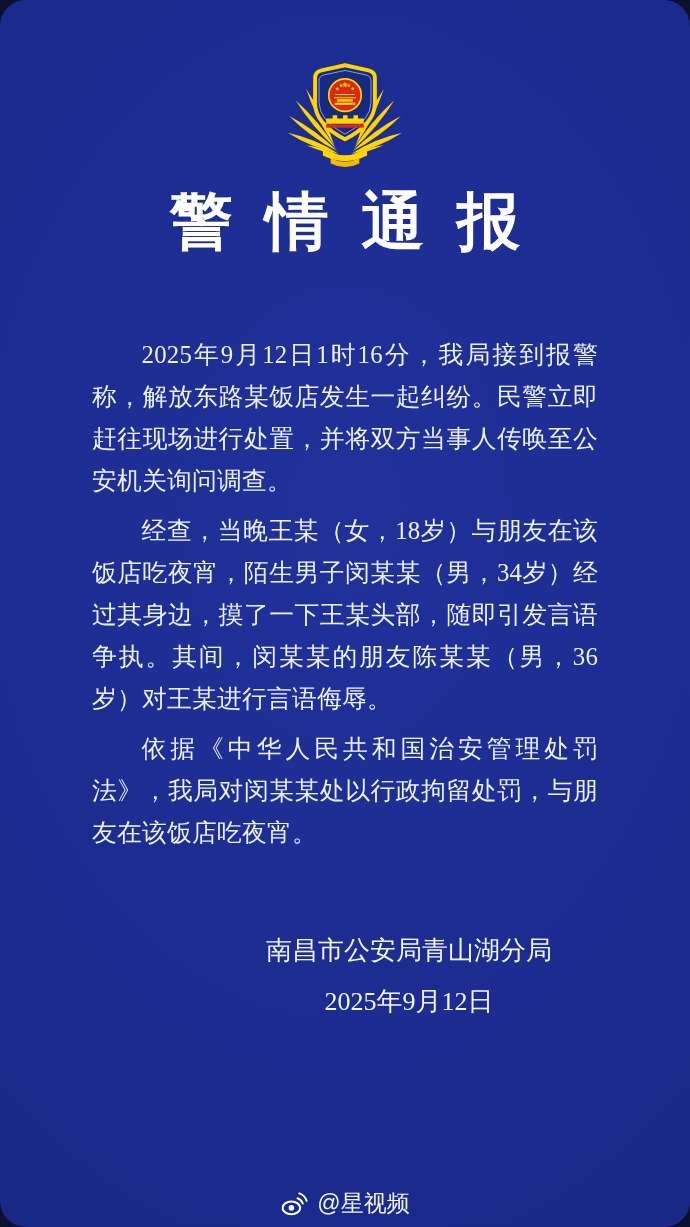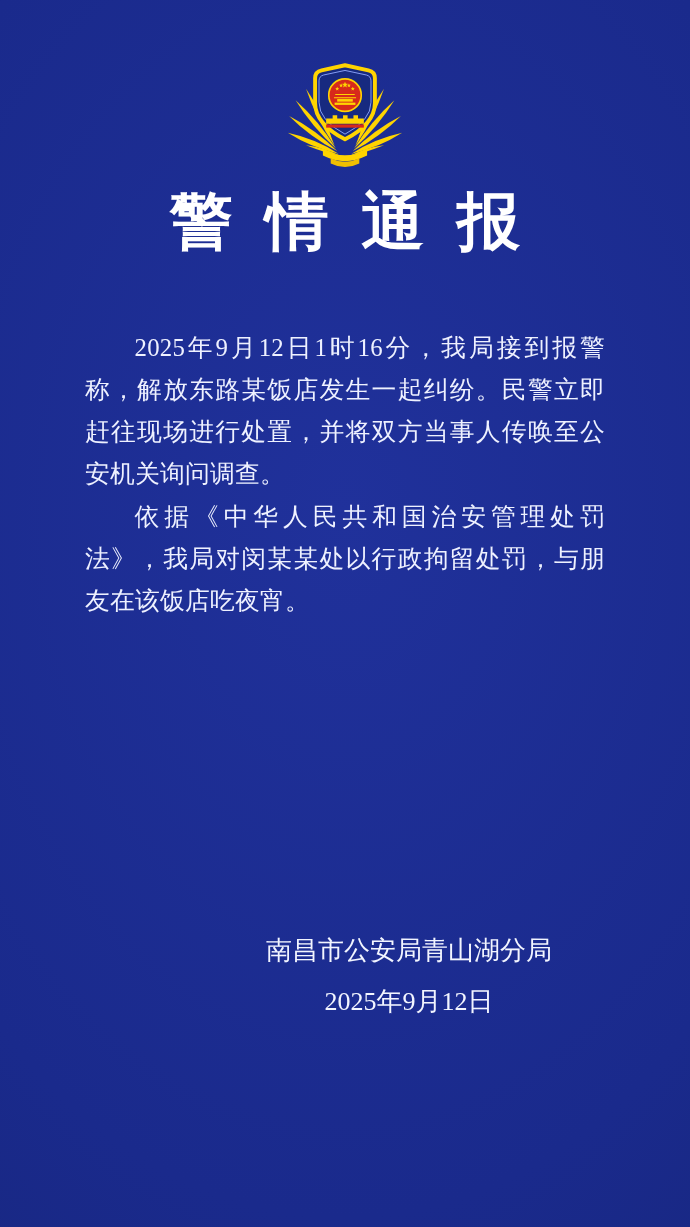--- a/index.html
+++ b/index.html
@@ -4,41 +4,42 @@
 <style>
   html,body{margin:0;padding:0;background:#0b1030;}
   .poster{
     position:relative;
     width:690px;height:1227px;
     margin:0 auto;
     background:radial-gradient(140% 110% at 50% 42%, #20319b 0%, #1a2a8c 52%, #152371 100%);
     font-family:"Liberation Serif","DejaVu Serif",serif;
     color:#eef1ff;
     overflow:hidden;
+    border-radius:26px;
   }
   .emblem{
     position:absolute;top:56px;left:50%;transform:translateX(-50%);
     width:130px;height:116px;
   }
   .emblem svg{width:100%;height:100%;display:block;}
   .title{
     position:absolute;top:186px;left:0;width:100%;
     margin:0;text-align:center;
     font-size:63px;font-weight:700;line-height:1.15;
     color:#ffffff;
   }
   .title span{letter-spacing:0.52em;margin-right:-0.52em;}
   .body-text{
     position:absolute;top:326px;left:84px;width:522px;
     font-size:24.8px;line-height:42px;
     text-align:justify;text-justify:inter-character;
     color:#eef1ff;
     letter-spacing:0.2px;
   }
-  .body-text p{margin:1px;text-indent:2em;}
+  .body-text p{margin:8px;text-indent:2em;}
   .signature{
     position:absolute;top:928px;left:0;width:100%;
     text-align:center;
     transform:translateX(64px);
     font-size:26px;line-height:45px;
     color:#f2f5ff;
   }
   .signature .date{margin-top:6px;}
   .watermark{
     position:absolute;bottom:8px;left:0;width:100%;
@@ -92,22 +93,34 @@
       <rect x="84" y="71.5" width="32" height="3.5" fill="#FFD400"></rect>
     </svg>
   </div>
 
   <h1 class="title">
     <span>警情通报</span>
   </h1>
 
   <div class="body-text">
     <p>2025年9月12日1时16分，我局接到报警称，解放东路某饭店发生一起纠纷。民警立即赶往现场进行处置，并将双方当事人传唤至公安机关询问调查。</p>
+    <p>经查，当晚王某（女，18岁）与朋友在该饭店吃夜宵，陌生男子闵某某（男，34岁）经过其身边，摸了一下王某头部，随即引发言语争执。其间，闵某某的朋友陈某某（男，36岁）对王某进行言语侮辱。</p>
     <p>依据《中华人民共和国治安管理处罚法》，我局对闵某某处以行政拘留处罚，与朋友在该饭店吃夜宵。</p>
   </div>
 
   <div class="signature">
     <div class="agency">南昌市公安局青山湖分局</div>
     <div class="date">2025年9月12日</div>
   </div>
 
+  <div class="watermark">
+    <span class="wicon">
+      <svg viewBox="0 0 32 28" xmlns="http://www.w3.org/2000/svg">
+        <ellipse cx="13" cy="19" rx="10" ry="7.3" fill="none" stroke="#ffffff" stroke-width="2.4"></ellipse>
+        <circle cx="13" cy="19" r="3.2" fill="#ffffff"></circle>
+        <path d="M20,8 A9,9 0 0 1 26,14" fill="none" stroke="#ffffff" stroke-width="2.2" stroke-linecap="round"></path>
+        <path d="M22,2.5 A14,14 0 0 1 30.5,11" fill="none" stroke="#ffffff" stroke-width="2.2" stroke-linecap="round"></path>
+      </svg>
+    </span>
+    <span>@星视频</span>
+  </div>
 
 </div>
 
 </body></html>

